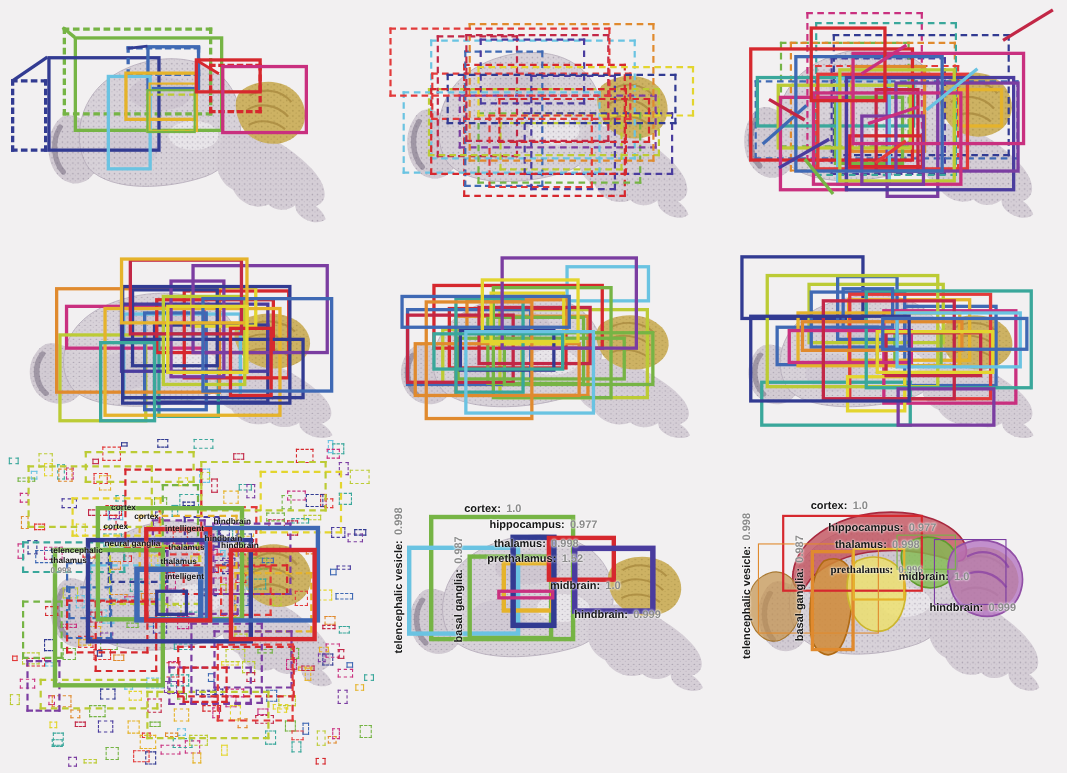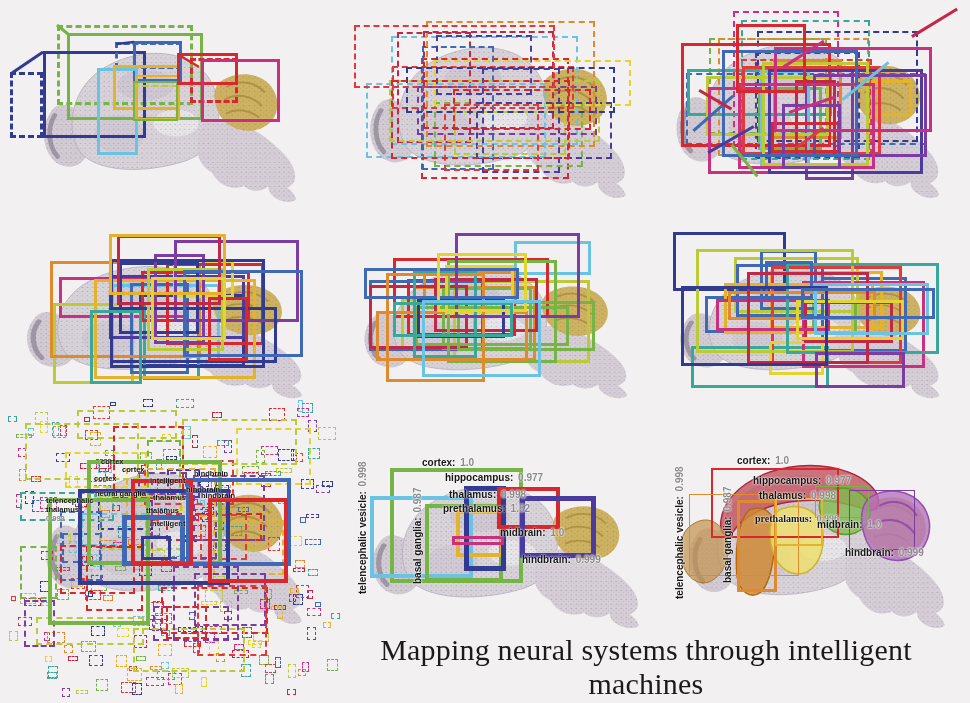--- a/index.html
+++ b/index.html
@@ -27,21 +27,20 @@
       <pattern id="speck" width="5" height="5" patternUnits="userSpaceOnUse">
         <circle cx="1.2" cy="1.4" r="0.7" fill="#7d7488" opacity="0.5"></circle>
         <circle cx="3.6" cy="3.2" r="0.55" fill="#948ba0" opacity="0.45"></circle>
       </pattern>
       <pattern id="speckTan" width="6" height="5" patternUnits="userSpaceOnUse">
         <circle cx="1.5" cy="1.5" r="0.8" fill="#8a7430" opacity="0.4"></circle>
         <circle cx="4.5" cy="3.5" r="0.6" fill="#8a7430" opacity="0.35"></circle>
       </pattern>
     </defs>
   </svg>
-  <div id="caption">Mapping neural systems through intelligent machines</div>
 <div class="panel" style="left: 6px; top: 4px; width: 328px; height: 212px;">
       <svg viewBox="0 0 300 185" preserveAspectRatio="none" class="brain" style="left: 26px; top: 24px; width: 284px; height: 176px;">
         <path d="M16,95 C9,111 13,134 28,143 C43,151 58,142 61,124 C64,105 55,87 39,82 C27,78 22,83 16,95 Z" fill="#d2cbd3"></path>
         <path d="M16,95 C9,111 13,134 28,143 C43,151 58,142 61,124 C64,105 55,87 39,82 C27,78 22,83 16,95 Z" fill="url(#speck)"></path>
         <path d="M24,92 C16,104 17,124 27,135" fill="none" stroke="#6e6478" stroke-width="5" stroke-linecap="round" opacity="0.5"></path>
         <path d="M52,132 C35,110 40,68 70,46 C100,24 146,20 172,38 C193,52 201,78 196,102 C192,120 180,133 164,139 C126,152 74,154 52,132 Z" fill="#d8d2d9" stroke="#b3aab8" stroke-width="0.8" opacity="0.97"></path>
         <ellipse cx="120" cy="60" rx="30" ry="16" fill="#c5bcca" opacity="0.5"></ellipse>
         <ellipse cx="92" cy="112" rx="26" ry="20" fill="#cac1ce" opacity="0.45"></ellipse>
         <ellipse cx="152" cy="100" rx="24" ry="14" fill="#efecf0" opacity="0.7"></ellipse>
         <path d="M52,132 C35,110 40,68 70,46 C100,24 146,20 172,38 C193,52 201,78 196,102 C192,120 180,133 164,139 C126,152 74,154 52,132 Z" fill="url(#speck)"></path>

